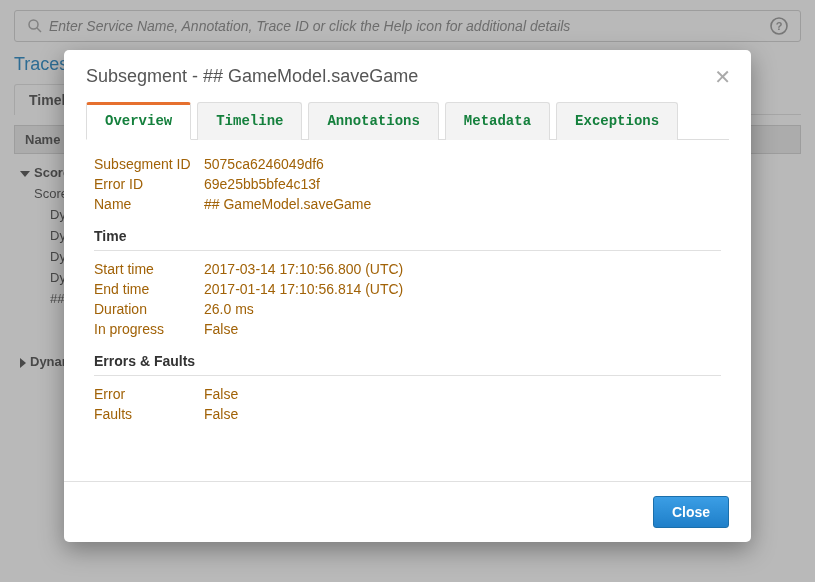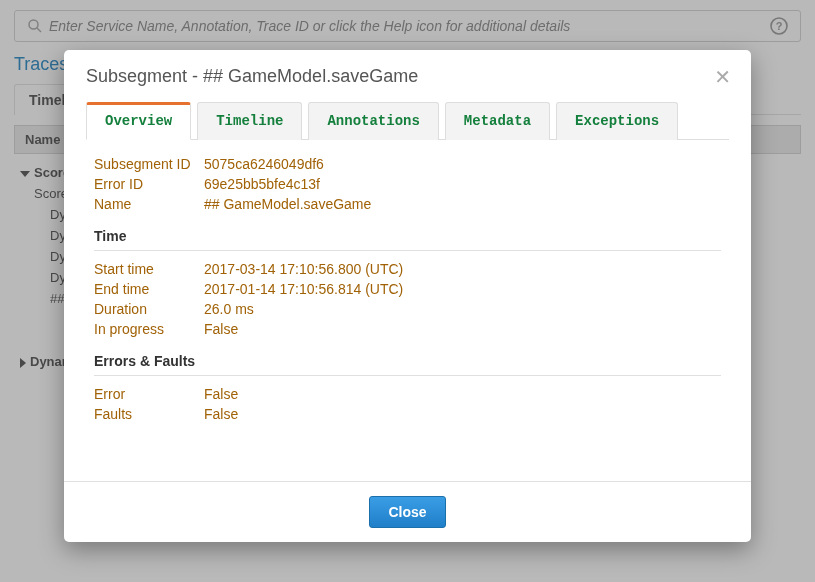--- a/index.html
+++ b/index.html
@@ -196,21 +196,21 @@
       margin-top: 14px;
       padding-bottom: 6px;
       border-bottom: 1px solid #e0e0e0;
       margin-bottom: 8px;
       font-size: 14px;
     }
     .modal-footer {
       border-top: 1px solid #e0e0e0;
       padding: 14px 22px;
       display: flex;
-      justify-content: center;
+      justify-content: flex-end;
       margin-top: 32px;
     }
     .btn-close {
       background: linear-gradient(#3b9ee5, #1f7fc9);
       color: #fff;
       border: 1px solid #1b6fab;
       border-radius: 3px;
       padding: 7px 18px;
       font-size: 14px;
       font-weight: bold;

